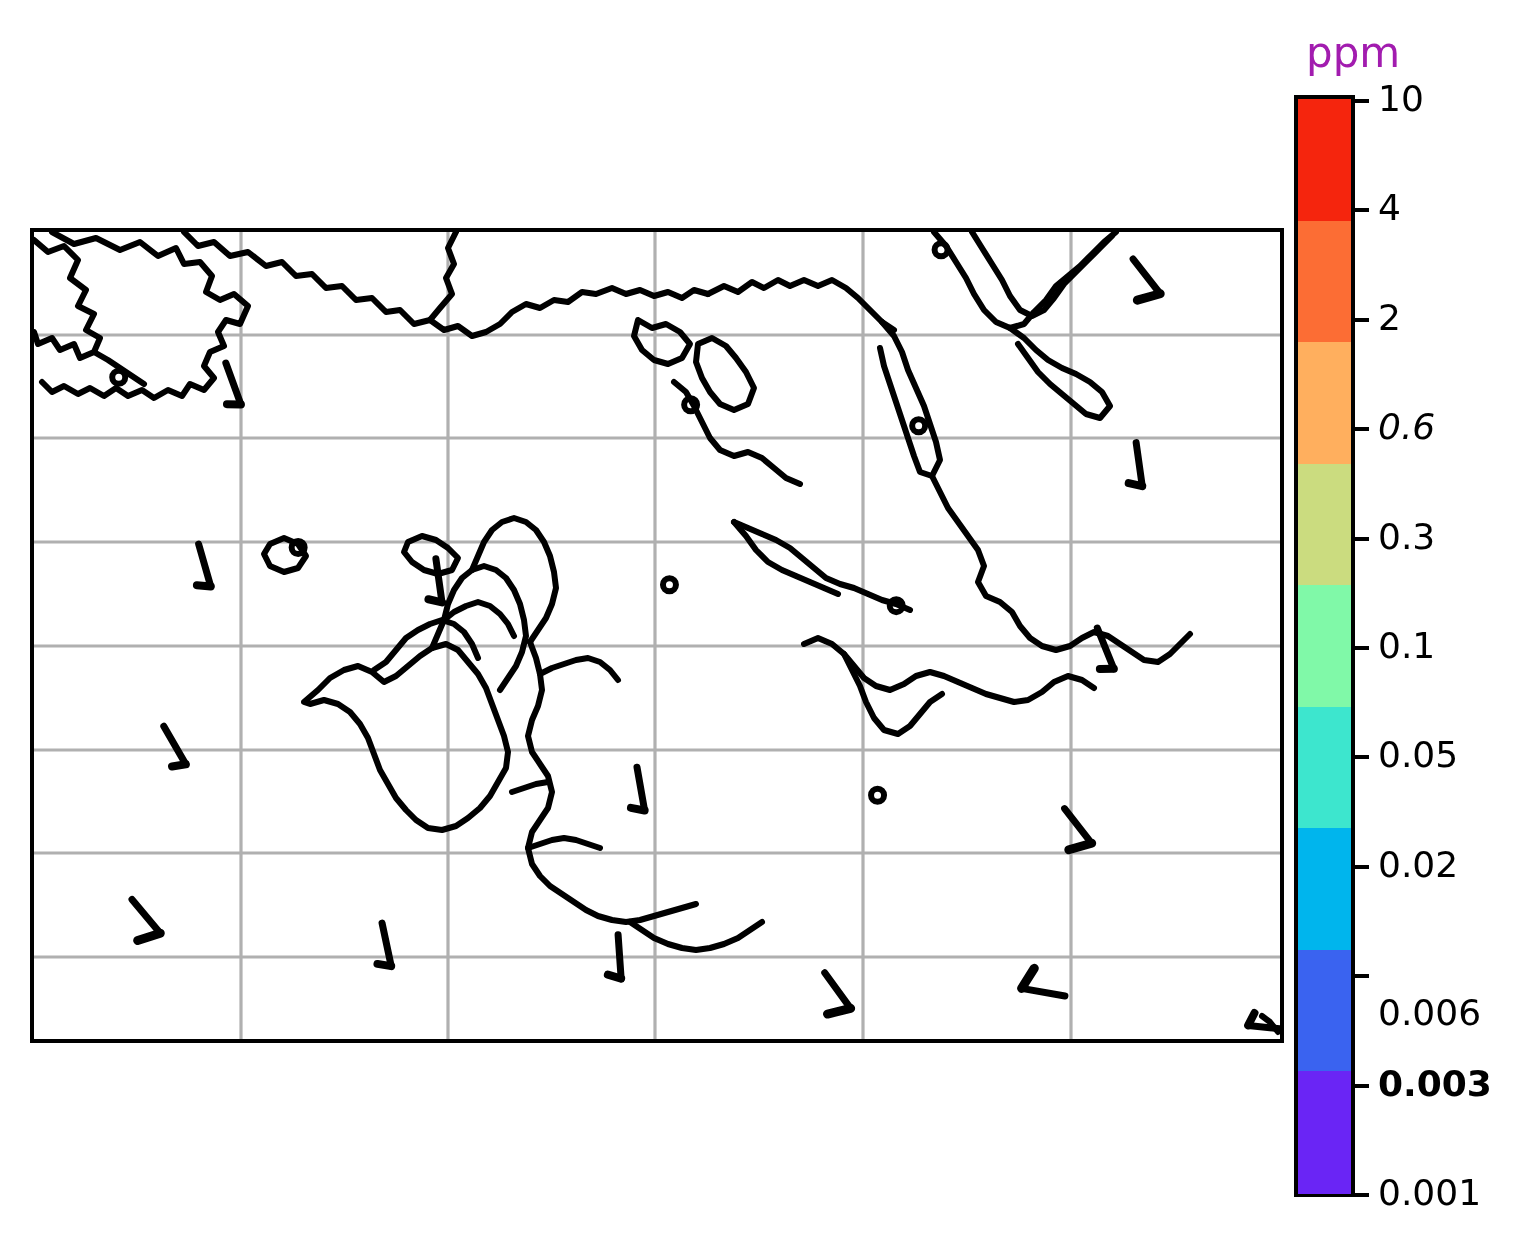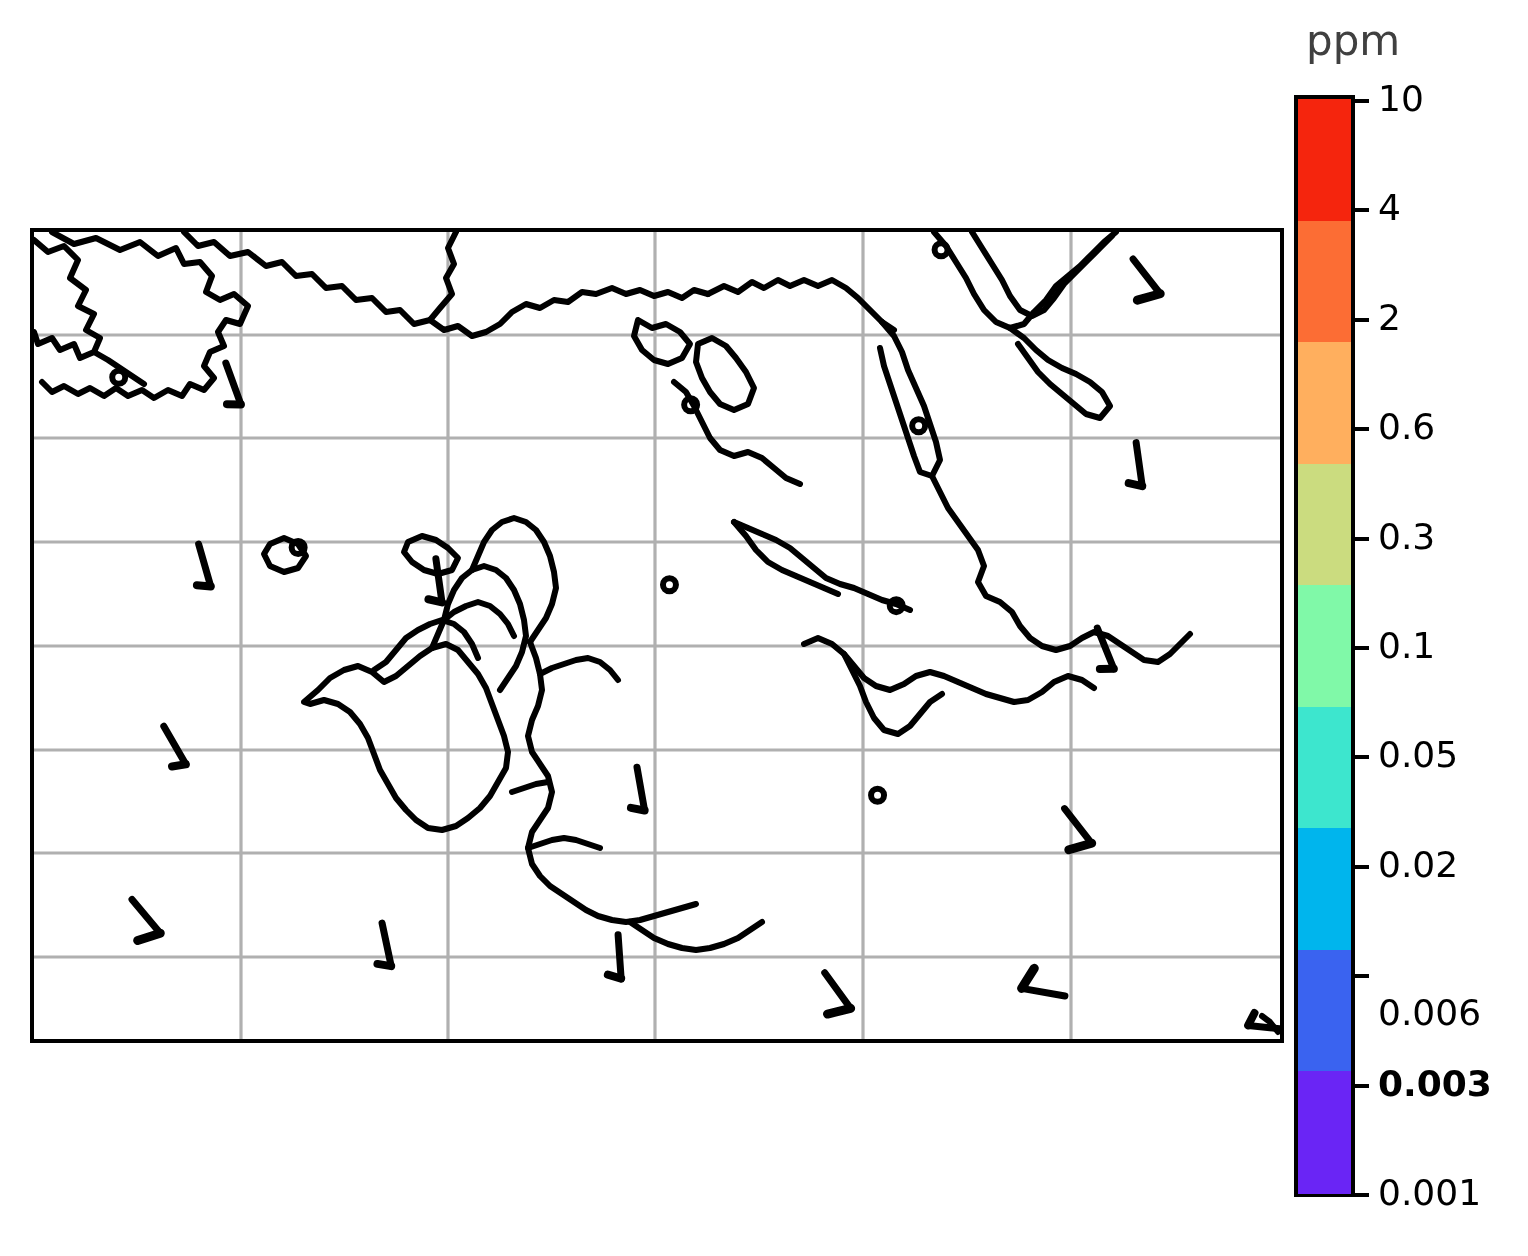--- a/index.html
+++ b/index.html
@@ -94,22 +94,22 @@
     left: 84px;
     color: #000000;
     font-size: 36px;
     line-height: 40px;
     white-space: nowrap;
     transform: translateY(-50%);
   }
   #cbar-unit {
     position: absolute;
     left: 1306px;
-    top: 20px;
-    color: #404040;
+    top: 32px;
+    color: #a21caf;
     font-size: 42px;
     line-height: 42px;
     white-space: nowrap;
   }
 </style>
 </head>
 <body>
 
 <div id="figure">
 
@@ -326,21 +326,21 @@
   </div>
 
   <div id="cbar-ticks">
       <div class="cbar-tickmark" style="top: 4px;"></div>
       <div class="cbar-ticklabel" style="top: 4px;">10</div>
       <div class="cbar-tickmark" style="top: 113.4px;"></div>
       <div class="cbar-ticklabel" style="top: 113.4px;">4</div>
       <div class="cbar-tickmark" style="top: 222.8px;"></div>
       <div class="cbar-ticklabel" style="top: 222.8px;">2</div>
       <div class="cbar-tickmark" style="top: 332.2px;"></div>
-      <div class="cbar-ticklabel" style="top: 332.2px;">0.6</div>
+      <div class="cbar-ticklabel" style="top: 332.2px; font-style: italic;">0.6</div>
       <div class="cbar-tickmark" style="top: 441.6px;"></div>
       <div class="cbar-ticklabel" style="top: 441.6px;">0.3</div>
       <div class="cbar-tickmark" style="top: 551px;"></div>
       <div class="cbar-ticklabel" style="top: 551px;">0.1</div>
       <div class="cbar-tickmark" style="top: 660.4px;"></div>
       <div class="cbar-ticklabel" style="top: 660.4px;">0.05</div>
       <div class="cbar-tickmark" style="top: 769.8px;"></div>
       <div class="cbar-ticklabel" style="top: 769.8px;">0.02</div>
       <div class="cbar-tickmark" style="top: 879.2px;"></div>
       <div class="cbar-ticklabel" style="top: 879.2px; margin-top: 39px;">0.006</div>

